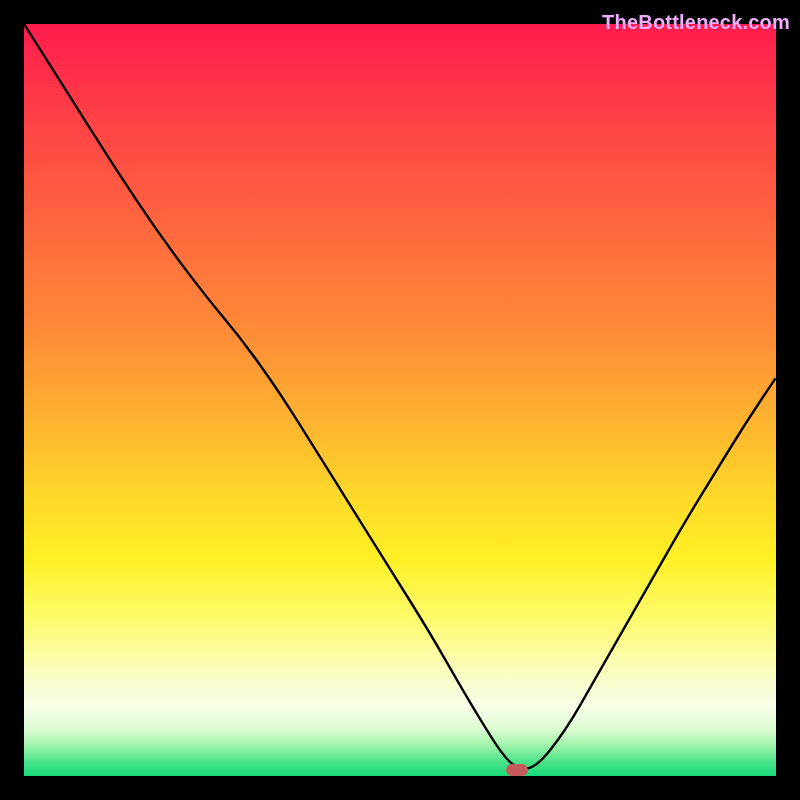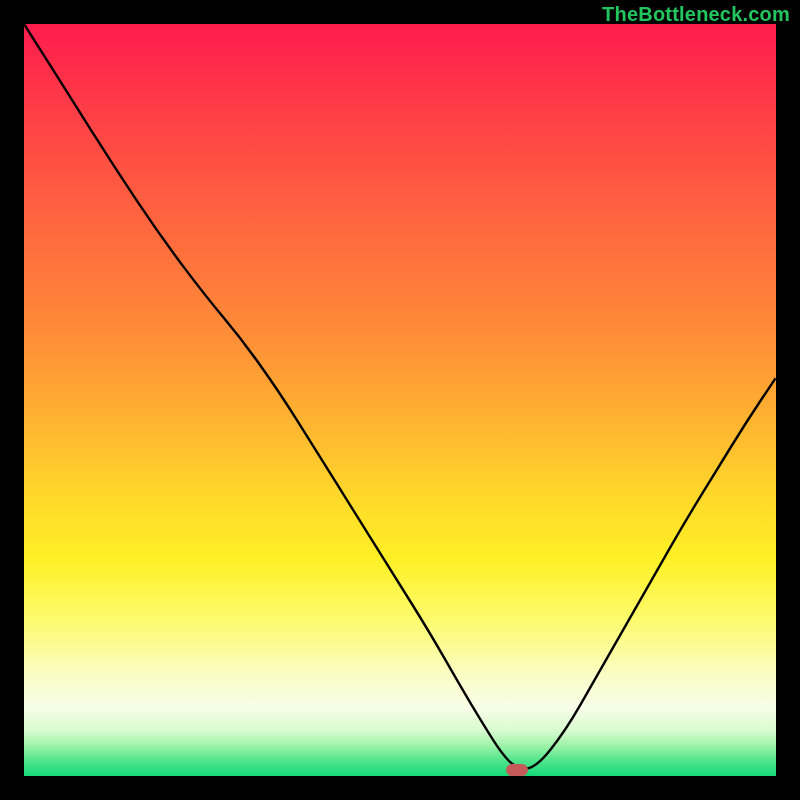--- a/index.html
+++ b/index.html
@@ -50,24 +50,24 @@
   .dot {
     position: absolute;
     width: 22px;
     height: 12px;
     border-radius: 6px;
     background: #c65a5a;
     transform: translate(-50%, -50%);
   }
   .watermark {
     position: absolute;
-    top: 4px;
+    top: 12px;
     right: 10px;
     font: 600 20px/1 Arial, Helvetica, sans-serif;
-    color: #22c55e;
+    color: #f0abfc;
     letter-spacing: 0.2px;
     user-select: none;
   }
 </style>
 </head>
 <body>
 
 <div class="frame">
   <div class="plot-area">
     <svg class="curve" viewBox="0 0 752 752" preserveAspectRatio="none">

